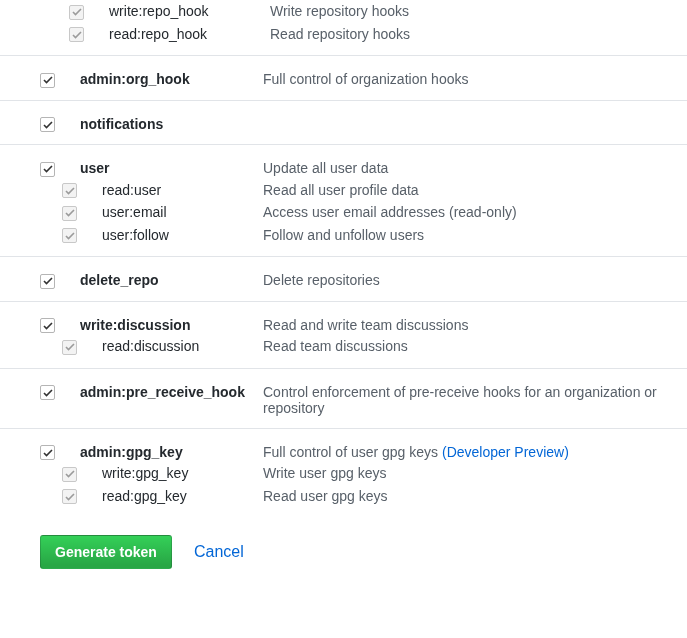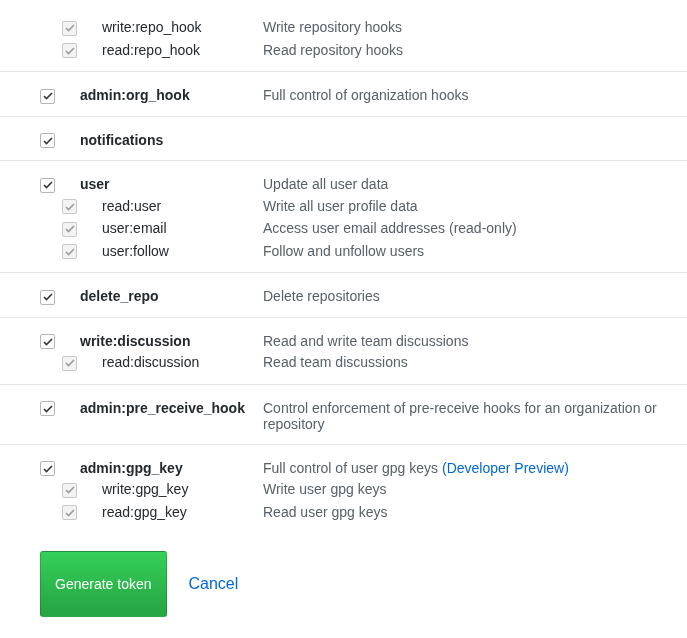--- a/index.html
+++ b/index.html
@@ -17,21 +17,22 @@
   .scope-list {
     margin: 0;
     padding: 0;
   }
   .scope-group {
     border-top: 1px solid #e1e4e8;
     padding: 12px 0 10px 0;
   }
   .scope-group.first {
     border-top: none;
-    padding-top: 16px;
+    padding-top: 0;
+    margin-left: 7px;
   }
   .scope-row {
     display: flex;
     align-items: flex-start;
     padding: 3px 0;
   }
   .scope-row.top {
     padding-bottom: 2px;
   }
   .check-col {
@@ -94,23 +95,23 @@
     padding-left: 40px;
     display: flex;
     align-items: center;
     gap: 22px;
   }
   .btn-primary {
     background: linear-gradient(-180deg, #34d058 0%, #28a745 90%);
     color: #fff;
     border: 1px solid rgba(27,31,35,0.2);
     border-radius: 3px;
-    padding: 24px 14px;
+    padding: 8px 14px;
     font-size: 14px;
-    font-weight: 400;
+    font-weight: 700;
     cursor: pointer;
   }
   .btn-cancel {
     color: #0366d6;
     background: none;
     border: none;
     font-size: 16px;
     cursor: pointer;
     padding: 0;
   }
@@ -171,21 +172,21 @@
     <div class="name-col"><span class="scope-name">user</span></div>
     <div class="desc-col"><span>Update all user data</span></div>
   </div>
         <div class="scope-row sub">
     <div class="check-col"><span class="cb checked disabled">
               <svg width="10" height="8" viewBox="0 0 10 8">
                 <path d="M1 4 L3.5 6.5 L9 1" stroke="#333" stroke-width="1.6" fill="none"></path>
               </svg>
             </span></div>
     <div class="name-col"><span class="scope-name">read:user</span></div>
-    <div class="desc-col"><span>Write all user profile data</span></div>
+    <div class="desc-col"><span>Read all user profile data</span></div>
   </div>
         <div class="scope-row sub">
     <div class="check-col"><span class="cb checked disabled">
               <svg width="10" height="8" viewBox="0 0 10 8">
                 <path d="M1 4 L3.5 6.5 L9 1" stroke="#333" stroke-width="1.6" fill="none"></path>
               </svg>
             </span></div>
     <div class="name-col"><span class="scope-name">user:email</span></div>
     <div class="desc-col"><span>Access user email addresses (read-only)</span></div>
   </div>

